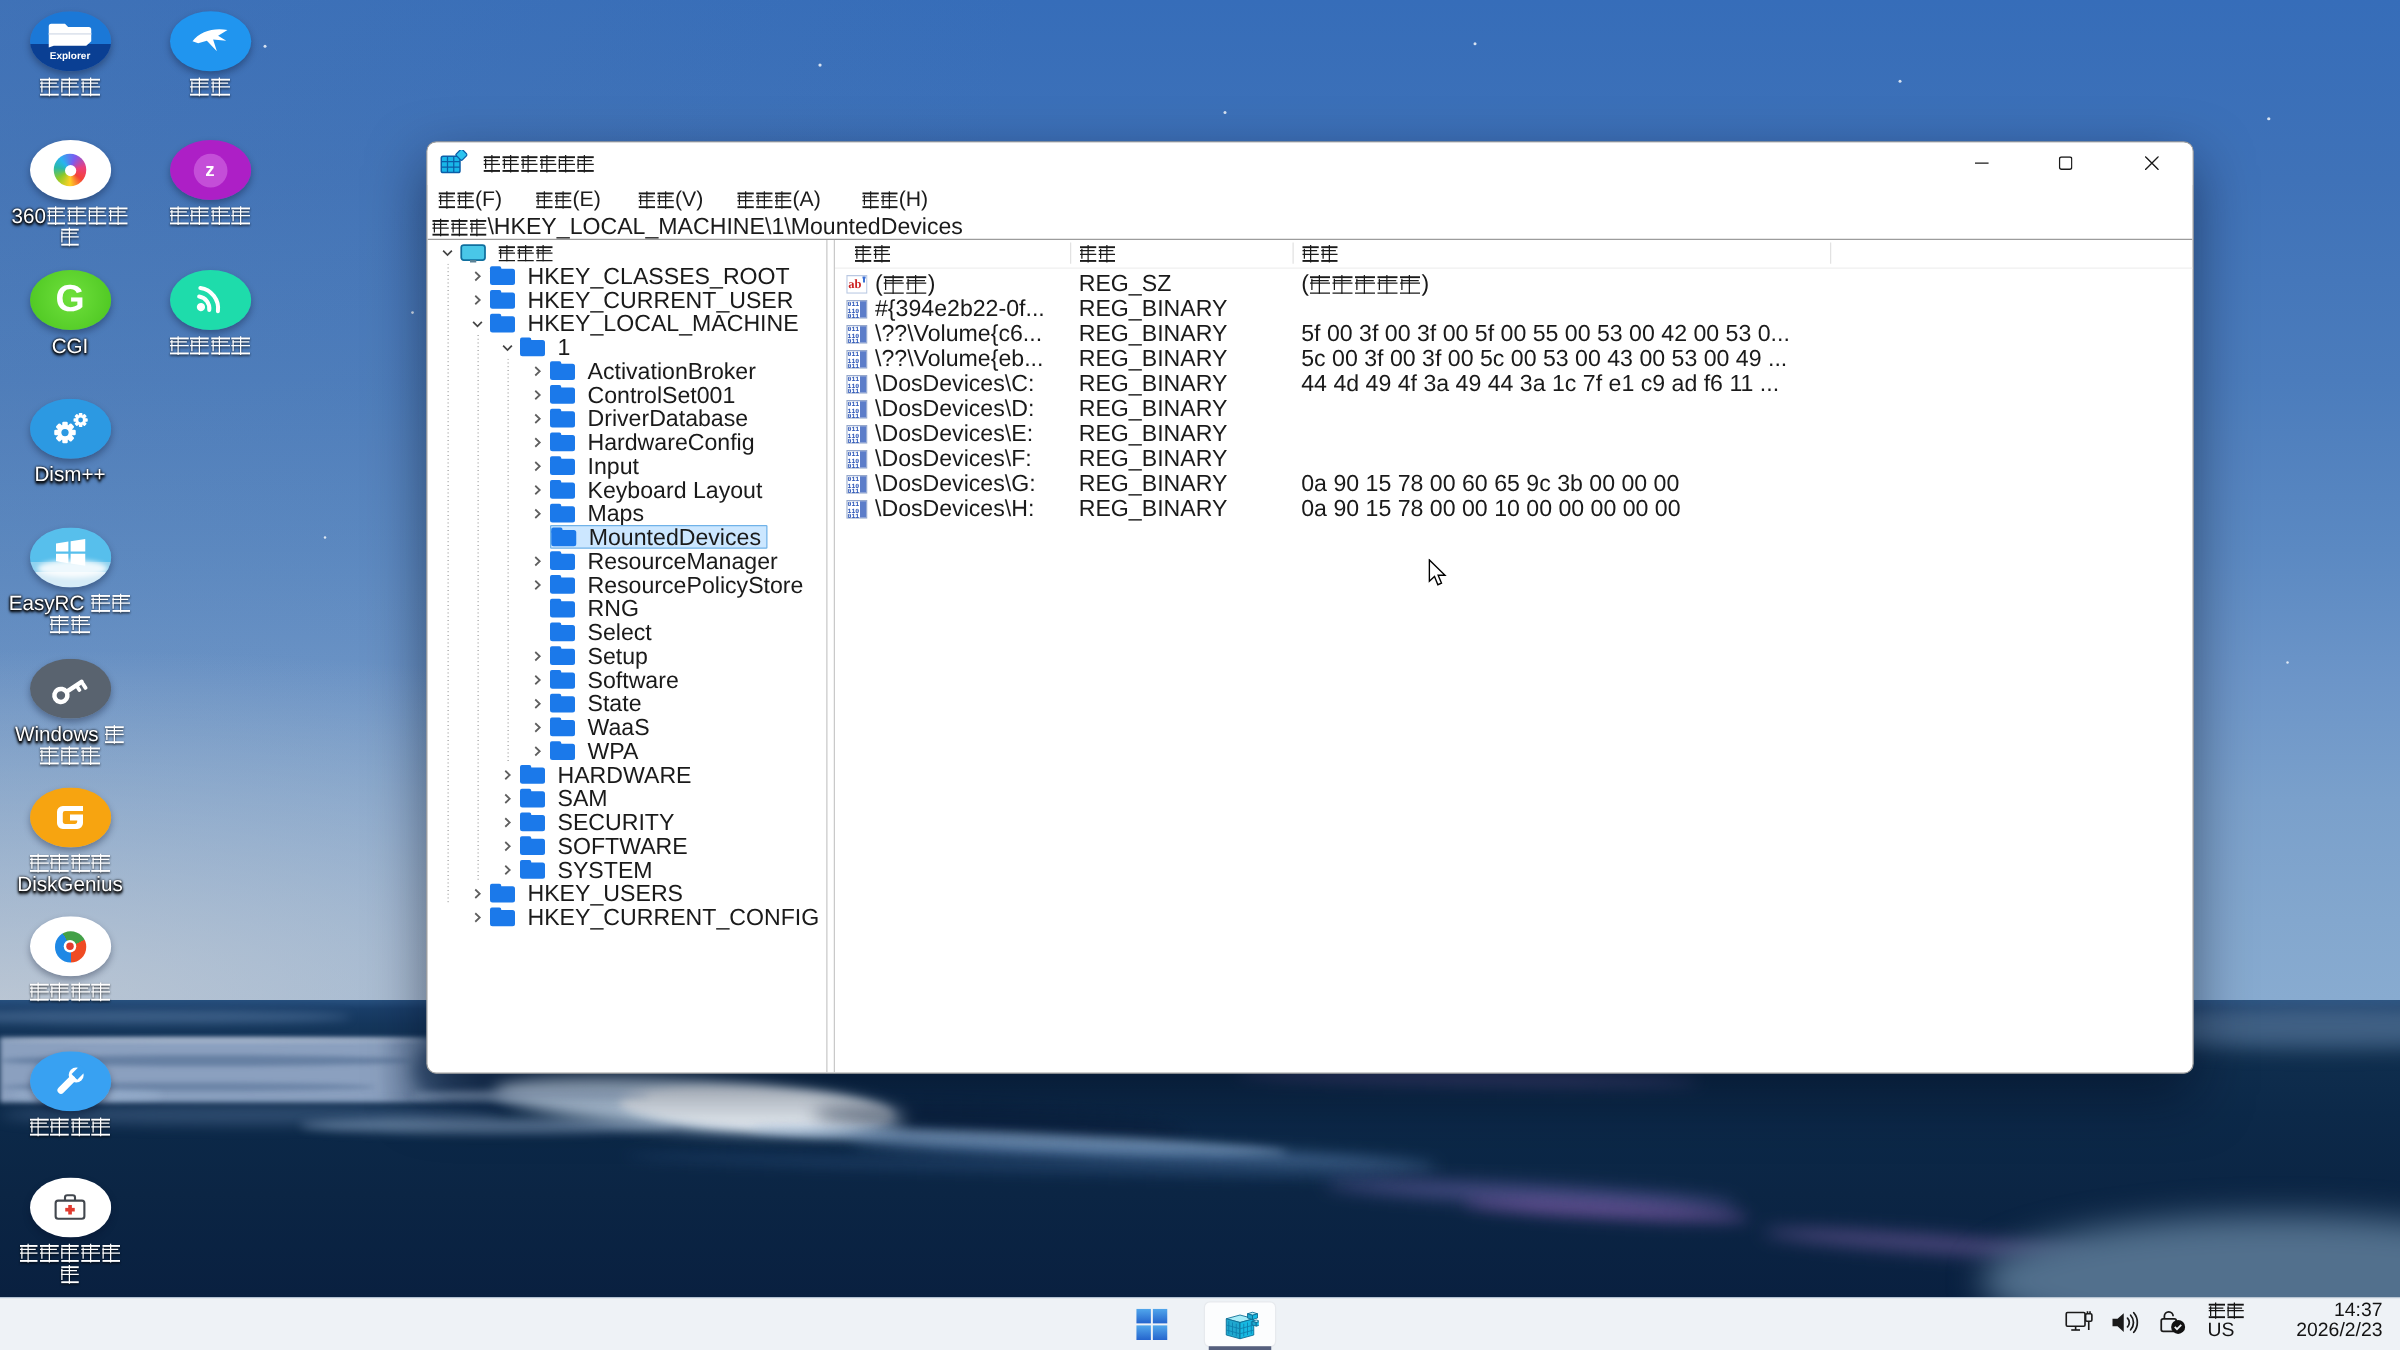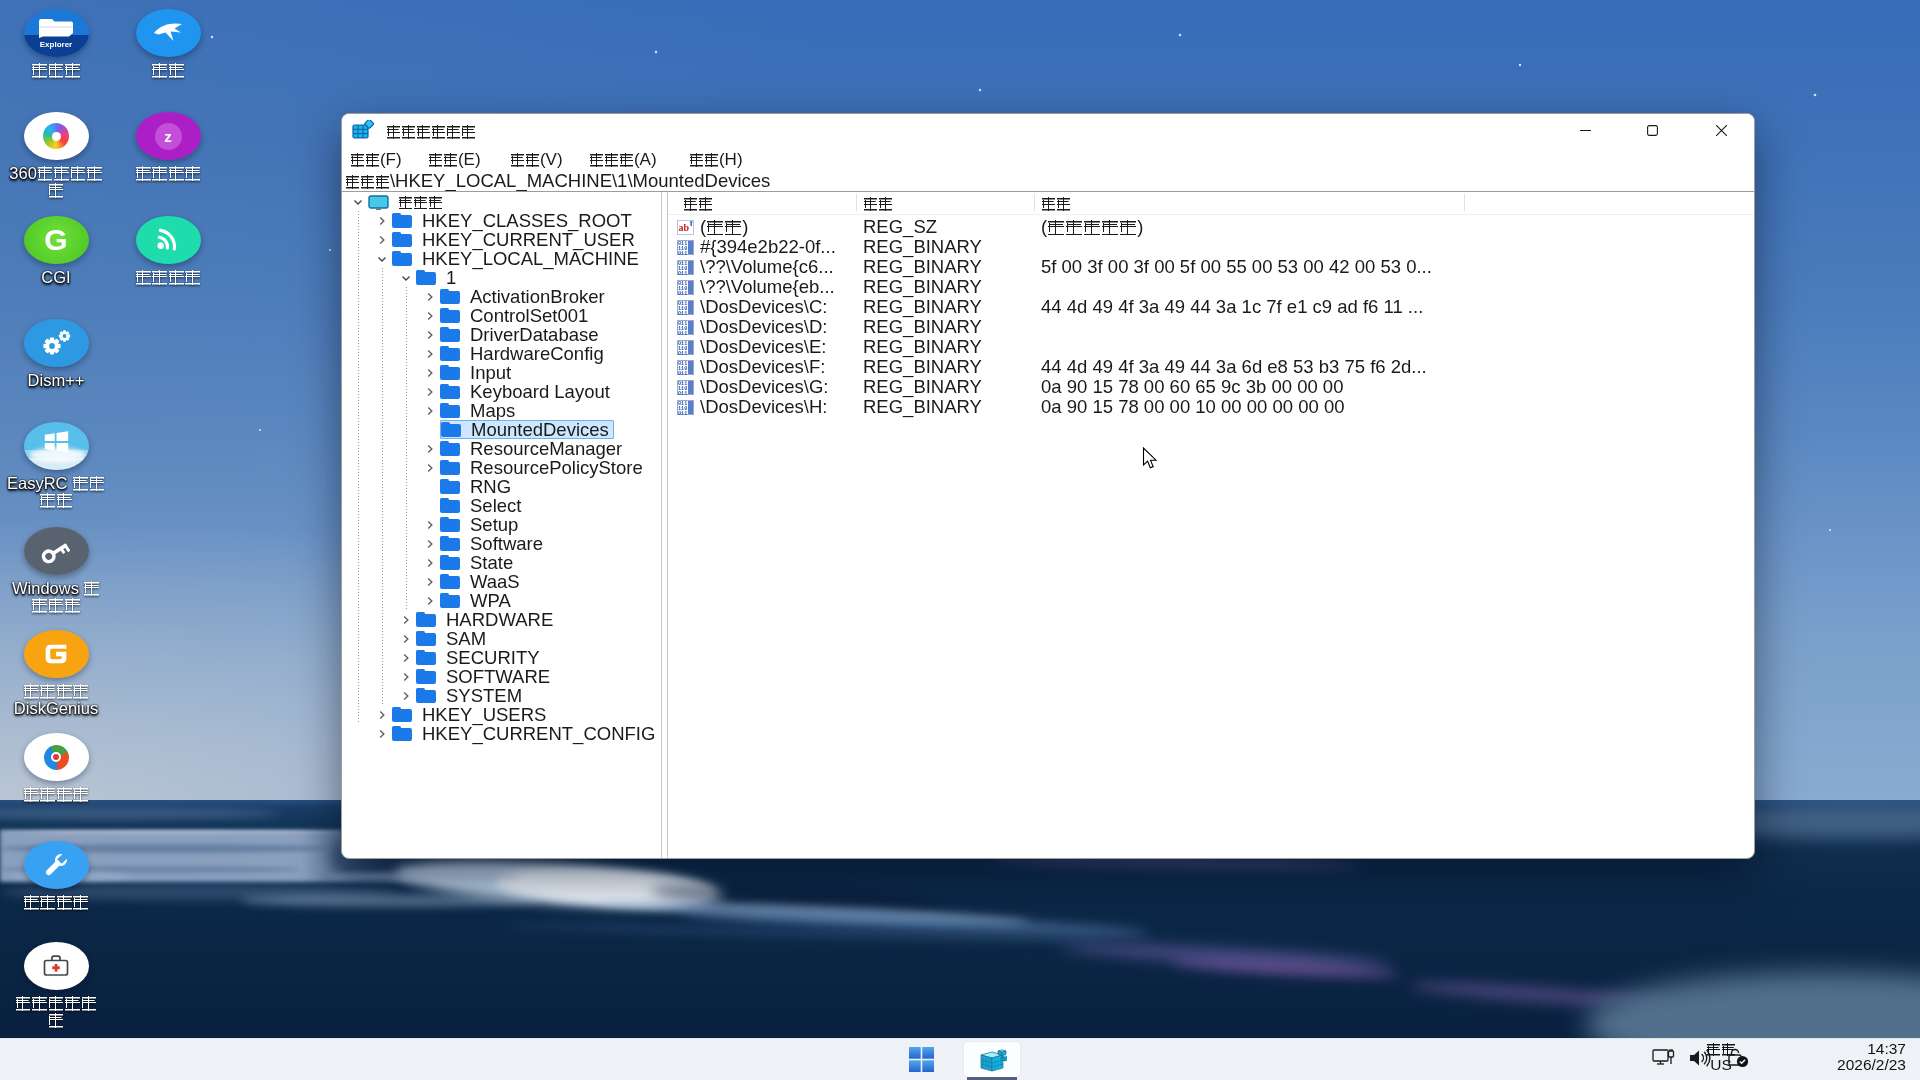--- a/index.html
+++ b/index.html
@@ -559,20 +559,21 @@
           <rect x="0.5" y="0.5" width="16" height="14" fill="#fff" stroke="#96a8cc"></rect>
           <g fill="#2c56b8" font-size="5.2" font-family="Liberation Mono" font-weight="bold">
             <text x="1" y="5">011</text>
             <text x="1" y="10">110</text>
             <text x="1" y="14.5">011</text>
           </g>
           <rect x="11" y="1" width="5" height="13" fill="#4066c0" opacity=".85"></rect>
         </svg>
         <span style="flex:0 0 163px;overflow:hidden">\??\Volume{eb...</span>
         <span style="flex:0 0 178px">REG_BINARY</span>
+        <span>5c 00 3f 00 3f 00 5c 00 53 00 43 00 53 00 49 ...</span>
       </div>
       <div class="lrow" style="left:9px;top:105px;right:0">
         <svg width="17" height="15" viewBox="0 0 17 15" style="margin:0 6px 0 0">
           <rect x="0.5" y="0.5" width="16" height="14" fill="#fff" stroke="#96a8cc"></rect>
           <g fill="#2c56b8" font-size="5.2" font-family="Liberation Mono" font-weight="bold">
             <text x="1" y="5">011</text>
             <text x="1" y="10">110</text>
             <text x="1" y="14.5">011</text>
           </g>
           <rect x="11" y="1" width="5" height="13" fill="#4066c0" opacity=".85"></rect>
@@ -612,21 +613,20 @@
           <rect x="0.5" y="0.5" width="16" height="14" fill="#fff" stroke="#96a8cc"></rect>
           <g fill="#2c56b8" font-size="5.2" font-family="Liberation Mono" font-weight="bold">
             <text x="1" y="5">011</text>
             <text x="1" y="10">110</text>
             <text x="1" y="14.5">011</text>
           </g>
           <rect x="11" y="1" width="5" height="13" fill="#4066c0" opacity=".85"></rect>
         </svg>
         <span style="flex:0 0 163px;overflow:hidden">\DosDevices\F:</span>
         <span style="flex:0 0 178px">REG_BINARY</span>
-        <span>44 4d 49 4f 3a 49 44 3a 6d e8 53 b3 75 f6 2d...</span>
       </div>
       <div class="lrow" style="left:9px;top:185px;right:0">
         <svg width="17" height="15" viewBox="0 0 17 15" style="margin:0 6px 0 0">
           <rect x="0.5" y="0.5" width="16" height="14" fill="#fff" stroke="#96a8cc"></rect>
           <g fill="#2c56b8" font-size="5.2" font-family="Liberation Mono" font-weight="bold">
             <text x="1" y="5">011</text>
             <text x="1" y="10">110</text>
             <text x="1" y="14.5">011</text>
           </g>
           <rect x="11" y="1" width="5" height="13" fill="#4066c0" opacity=".85"></rect>
@@ -713,14 +713,14 @@
     </g>
   </svg>
 <svg class="tico" style="left:1727px;top:1048px" width="24" height="20" viewBox="0 0 24 20">
     <g stroke="#1a1a1a" stroke-width="1.4" fill="none">
       <rect x="2" y="7" width="12" height="10" rx="1.5"></rect>
       <path d="M4.5 7 V5 a3.5 3.5 0 0 1 7 0"></path>
     </g>
     <circle cx="15.5" cy="13.5" r="5.6" fill="#111"></circle>
     <path d="M12.8 13.5 l1.8 1.8 l3.4 -3.4" stroke="#eef2f6" stroke-width="1.5" fill="none"></path>
   </svg>
-<div id="trtxt" style="left:1704px;text-align:center;width:34px"><i class="z z13" style="color:#131313"></i><i class="z z13" style="color:#131313"></i><br>US</div>
+<div id="trtxt" style="left:1766px;text-align:left;width:34px"><i class="z z13" style="color:#131313"></i><i class="z z13" style="color:#131313"></i><br>US</div>
 <div id="trtxt" style="left:1828px;width:78px;text-align:right">14:37<br>2026/2/23</div>
 
 </body></html>

